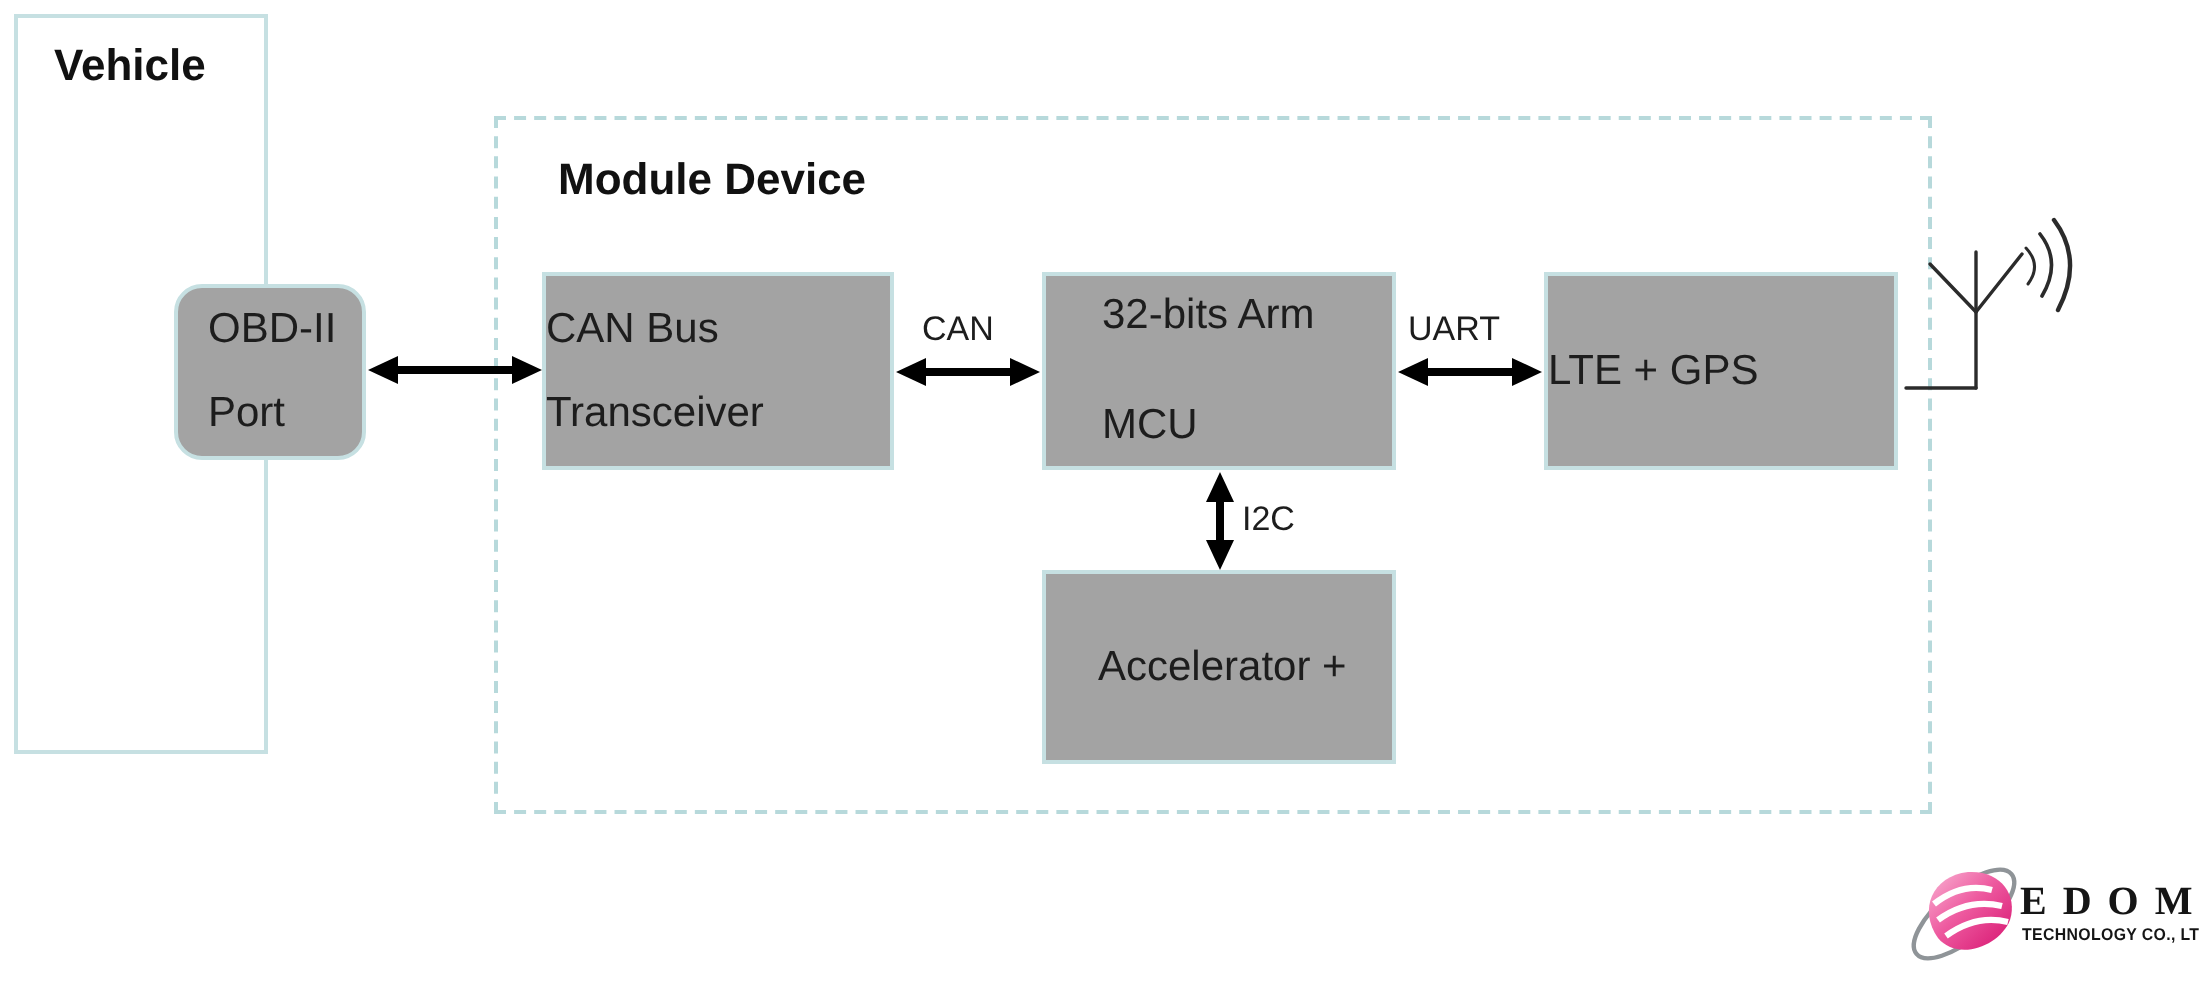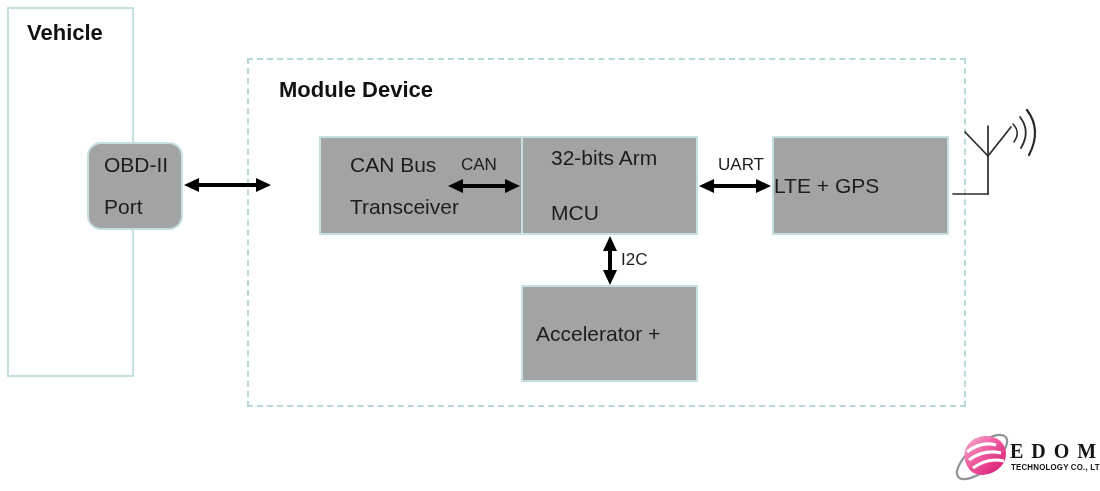--- a/index.html
+++ b/index.html
@@ -83,40 +83,40 @@
   <div class="section-title" style="left:27px;top:20px;">Vehicle</div>
 
   <div class="box dashed" style="left:247px;top:58px;width:719px;height:349px;"></div>
   <div class="section-title" style="left:279px;top:77px;">Module Device</div>
 
   <div class="block" style="left:87px;top:142px;width:96px;height:88px;border-radius:14px;padding-left:15px;z-index:2;">
     <span>OBD-II</span>
     <span>Port</span>
   </div>
 
-  <div class="block" style="left:271px;top:136px;width:208px;height:99px;padding-left:29px;margin-left:48px;">
+  <div class="block" style="left:271px;top:136px;width:176px;height:99px;padding-left:0;">
     <span>CAN Bus</span>
     <span>Transceiver</span>
   </div>
 
   <div class="block" style="left:521px;top:136px;width:177px;height:99px;padding-left:28px;gap:13px;">
     <span>32-bits Arm</span>
     <span>MCU</span>
   </div>
 
   <div class="block" style="left:772px;top:136px;width:177px;height:99px;">
     <span>LTE + GPS</span>
   </div>
 
-  <div class="block" style="left:521px;top:285px;width:177px;height:97px;padding-left:13px;">
+  <div class="block" style="left:521px;top:285px;width:177px;height:97px;padding-left:26px;">
     <span>Accelerator +</span>
   </div>
 
   <div class="bus-label" style="left:461px;top:155px;width:50px;text-align:left;">CAN</div>
-  <div class="bus-label" style="left:704px;top:155px;width:60px;text-align:right;">UART</div>
+  <div class="bus-label" style="left:704px;top:155px;width:60px;text-align:left;">UART</div>
   <div class="bus-label" style="left:621px;top:250px;">I2C</div>
 
   <svg class="overlay" viewBox="0 0 1100 491">
     <defs>
       <linearGradient id="pg" x1="0" y1="0" x2="1" y2="1">
         <stop offset="0" stop-color="#f9b4d4"></stop>
         <stop offset="0.45" stop-color="#ee5ba0"></stop>
         <stop offset="1" stop-color="#d6136f"></stop>
       </linearGradient>
     </defs>

